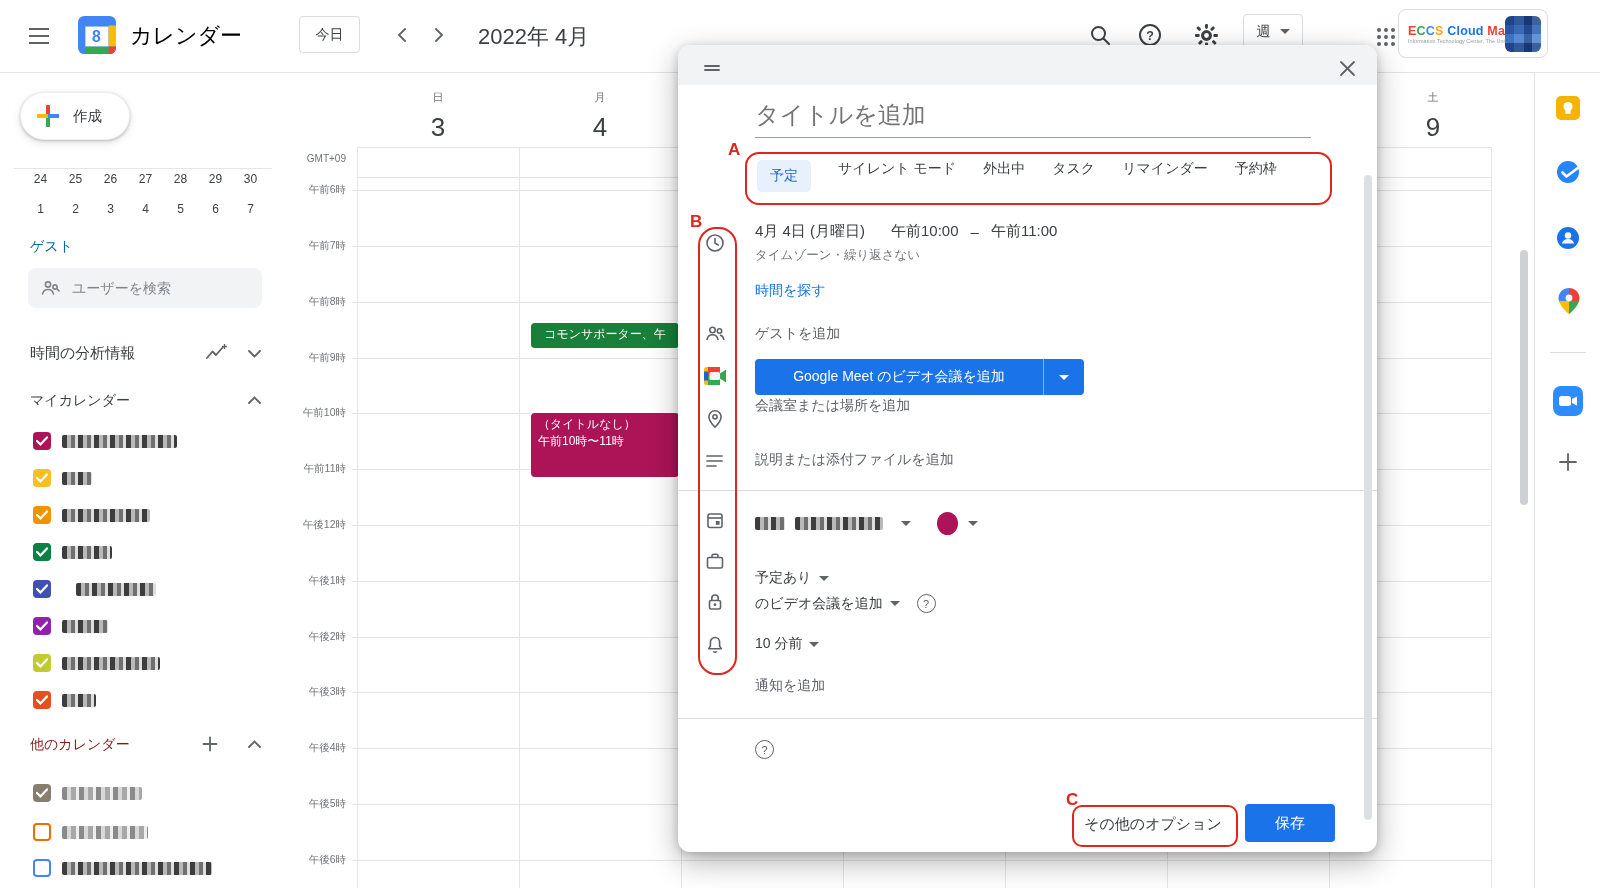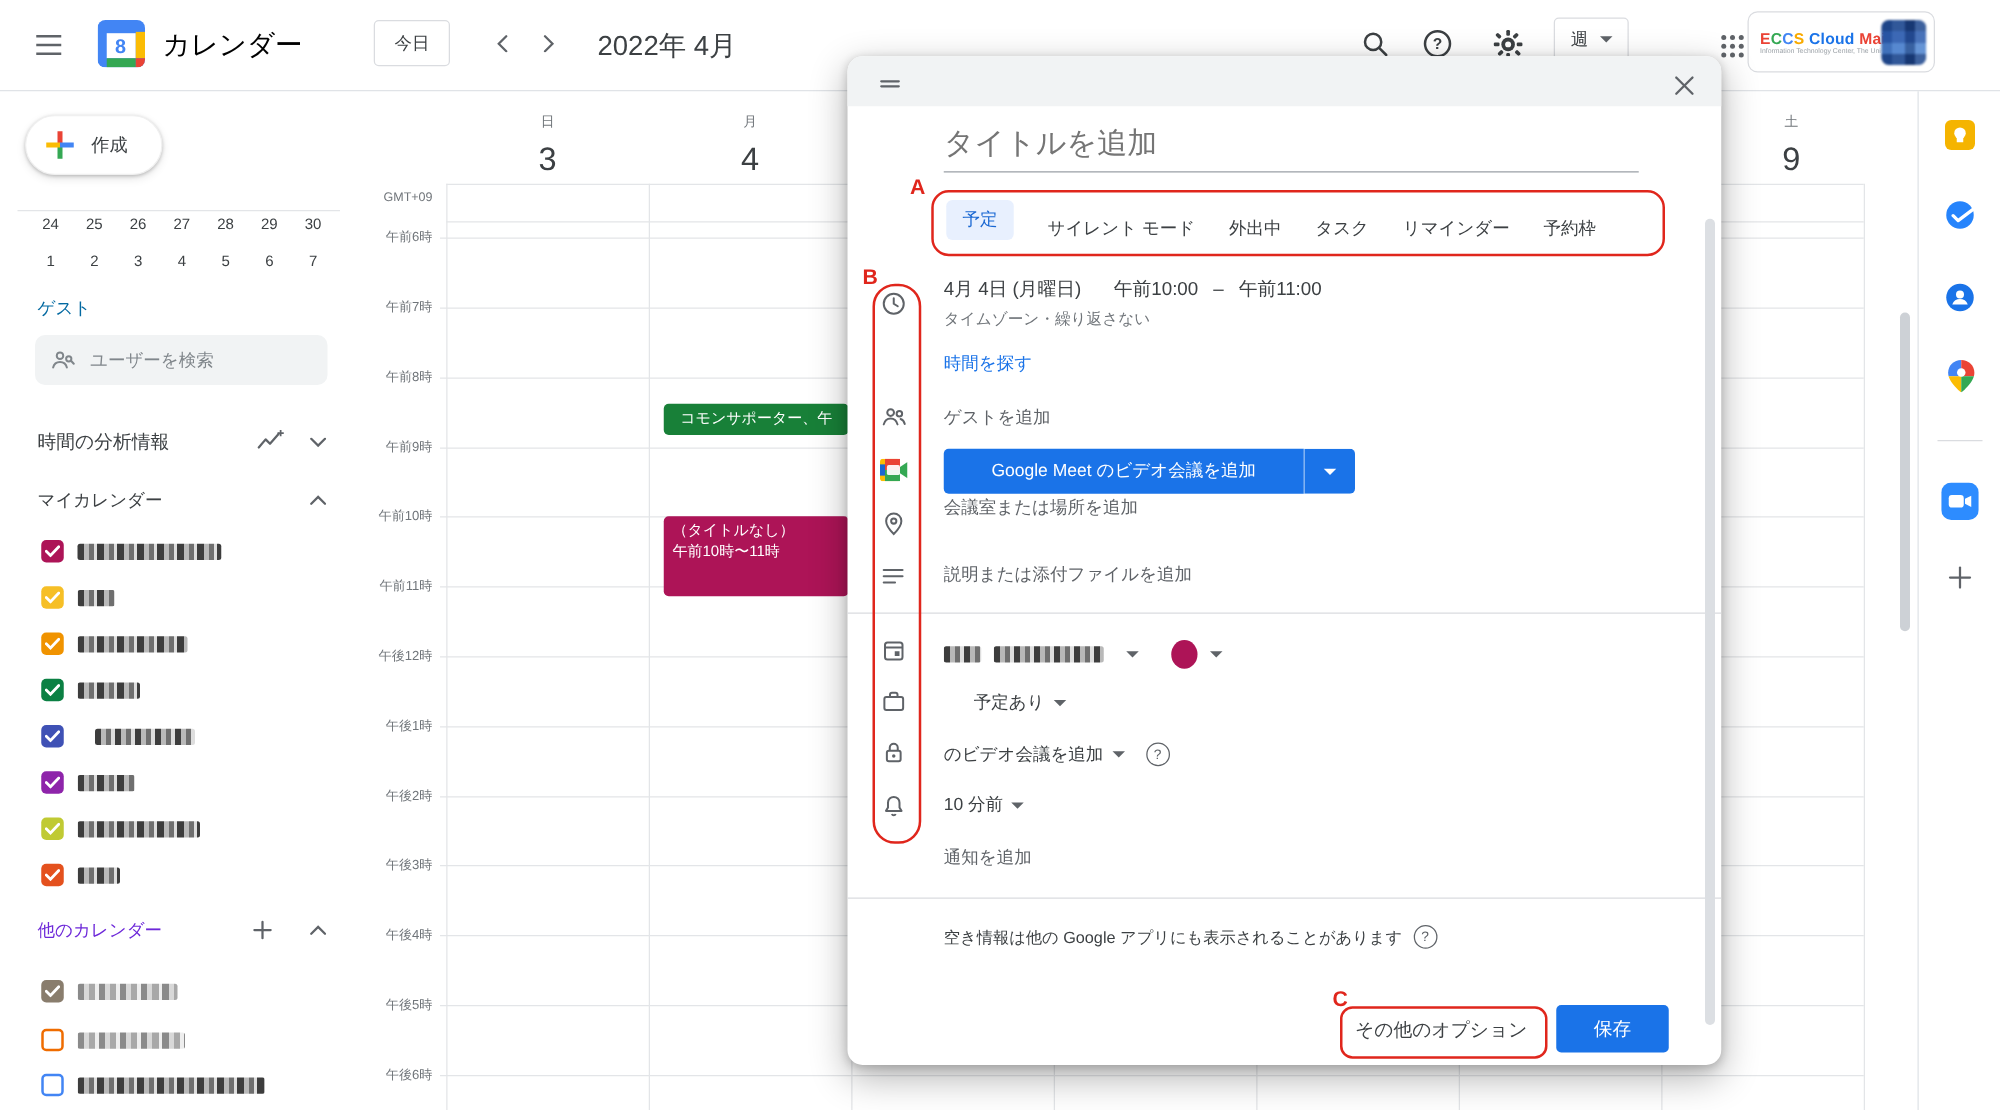--- a/index.html
+++ b/index.html
@@ -278,21 +278,21 @@
   </div>
   <div class="sb-row" style="top:691px;">
     <span class="cbox" style="background: rgb(228, 81, 30);">
         <svg width="12" height="10" viewBox="0 0 12 10">
           <path d="M1 5 L4.4 8.4 L11 1.4" stroke="#fff" stroke-width="2.2" fill="none" stroke-linecap="round"></path>
         </svg>
       </span>
     <span class="redact" style="width:34px;"></span>
   </div>
 
-  <div class="abs" style="left:30px;top:736px;font-size:14px;color:#6d28d9;font-weight:500;">他のカレンダー</div>
+  <div class="abs" style="left:30px;top:736px;font-size:14px;color:#7f1d1d;font-weight:500;">他のカレンダー</div>
   <button class="iconbtn abs" style="left:198px;top:732px;width:24px;height:24px;">
     <svg width="16" height="16" viewBox="0 0 16 16">
         <g stroke="#5f6368" stroke-width="1.8" stroke-linecap="round">
           <line x1="8" y1="1.5" x2="8" y2="14.5"></line>
           <line x1="1.5" y1="8" x2="14.5" y2="8"></line>
         </g>
       </svg>
   </button>
   <button class="iconbtn abs" style="left:242px;top:732px;width:24px;height:24px;">
     <svg width="13" height="8" viewBox="0 0 13 8">
@@ -449,21 +449,21 @@
     <svg width="17" height="17" viewBox="0 0 17 17">
         <g stroke="#5f6368" stroke-width="1.8" stroke-linecap="round">
           <line x1="2" y1="2" x2="15" y2="15"></line>
           <line x1="15" y1="2" x2="2" y2="15"></line>
         </g>
       </svg>
   </button>
 
   <input class="abs" style="left: 77px; top: 56px; width: 556px; font-size: 24px; color: rgb(60, 64, 67); border-top: none; border-right: none; border-left: none; border-image: initial; outline: none; border-bottom: 1px solid rgb(154, 160, 166); padding: 0px 0px 8px; background: transparent; font-family: inherit;" placeholder="タイトルを追加">
 
-  <div class="abs" style="left:79px;top:115px;display:flex;align-items:flex-end;gap:27px;">
+  <div class="abs" style="left:79px;top:115px;display:flex;align-items:flex-start;gap:27px;">
     <span class="tab sel">予定</span>
     <span class="tab">サイレント モード</span>
     <span class="tab">外出中</span>
     <span class="tab">タスク</span>
     <span class="tab">リマインダー</span>
     <span class="tab">予約枠</span>
   </div>
 
   <span class="abs" style="left:27px;top:188px;"><svg width="20" height="20" viewBox="0 0 20 20">
         <g stroke="#5f6368" stroke-width="1.6" fill="none" stroke-linecap="round">
@@ -551,42 +551,41 @@
   <div class="hline" style="left:0;top:445px;width:699px;background:#dadce0;"></div>
 
   <div class="dlg-row" style="left:77px;top:467px;gap:10px;">
     <span class="redact" style="width:30px;"></span>
     <span class="redact" style="width:88px;"></span>
     <span class="caret" style="margin-left:8px;"></span>
     <span style="width: 21px; height: 23px; border-radius: 50%; margin-left: 16px; display: inline-block; background: rgb(173, 20, 87);"></span>
     <span class="caret"></span>
   </div>
 
-  <div class="dlg-row" style="left:77px;top:508px;margin-left:24px;">
+  <div class="dlg-row" style="left:77px;top:524px;">
     <span style="font-size:14px;color:#3c4043;">予定あり</span>
     <span class="caret"></span>
   </div>
 
   <div class="dlg-row" style="left:77px;top:549px;">
     <span style="font-size:14px;color:#3c4043;">のビデオ会議を追加</span>
     <span class="caret"></span>
     <span class="helpc" style="margin-left:10px;">?</span>
   </div>
 
   <div class="dlg-row" style="left:77px;top:590px;">
     <span style="font-size:14px;color:#3c4043;">10 分前</span>
     <span class="caret"></span>
   </div>
 
   <div class="abs ph" style="left:77px;top:632px;">通知を追加</div>
 
   <div class="hline" style="left:0;top:673px;width:699px;background:#dadce0;"></div>
 
   <div class="dlg-row" style="left:77px;top:695px;gap:9px;">
-    <span style="font-size:13px;color:#3c4043;">空き情報は他の Google アプリにも表示されることがあります</span>
     <span class="helpc">?</span>
   </div>
 
   <button class="abs" style="left:396px;top:762px;width:158px;height:34px;background:none;border:none;font-size:15px;font-weight:500;color:#3c4043;cursor:pointer;font-family:inherit;">その他のオプション</button>
   <button class="abs" style="left:567px;top:759px;width:90px;height:38px;background:#1a73e8;color:#fff;border:none;border-radius:4px;font-size:15px;font-weight:500;cursor:pointer;font-family:inherit;">保存</button>
 
   <div class="scrollthumb" style="left:686px;top:130px;width:8px;height:645px;background:#dcdfe3;"></div>
 
   <div class="annlabel" style="left:50px;top:95px;">A</div>
   <div class="ann" style="left:67px;top:107px;width:583px;height:49px;border-radius:14px;"></div>

